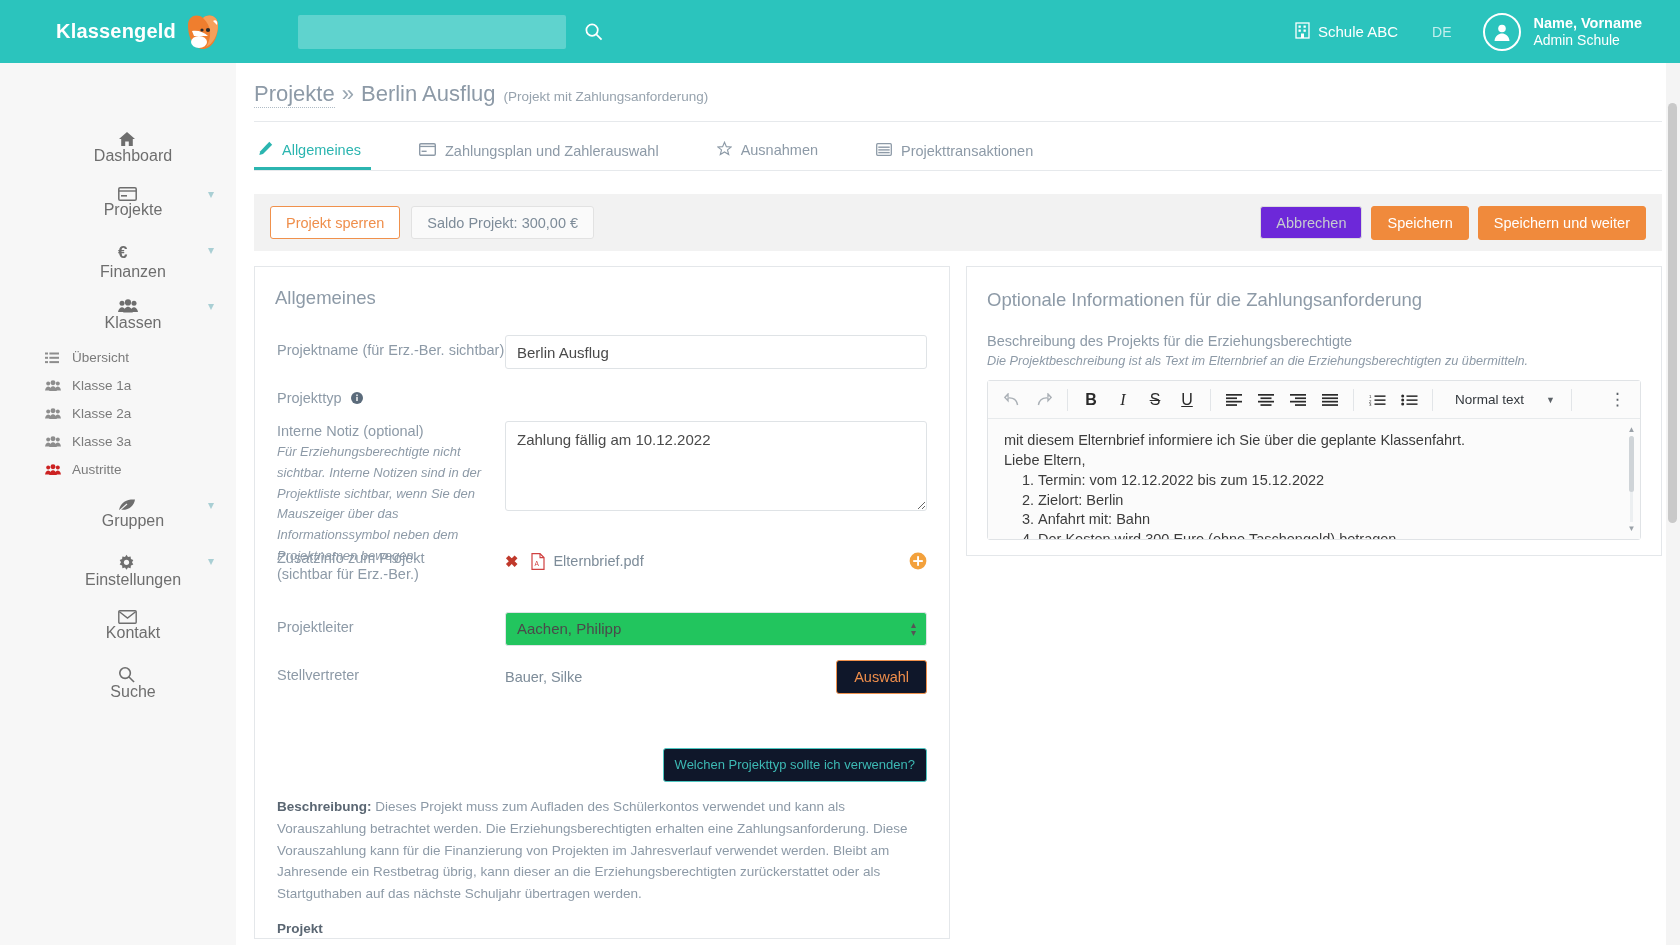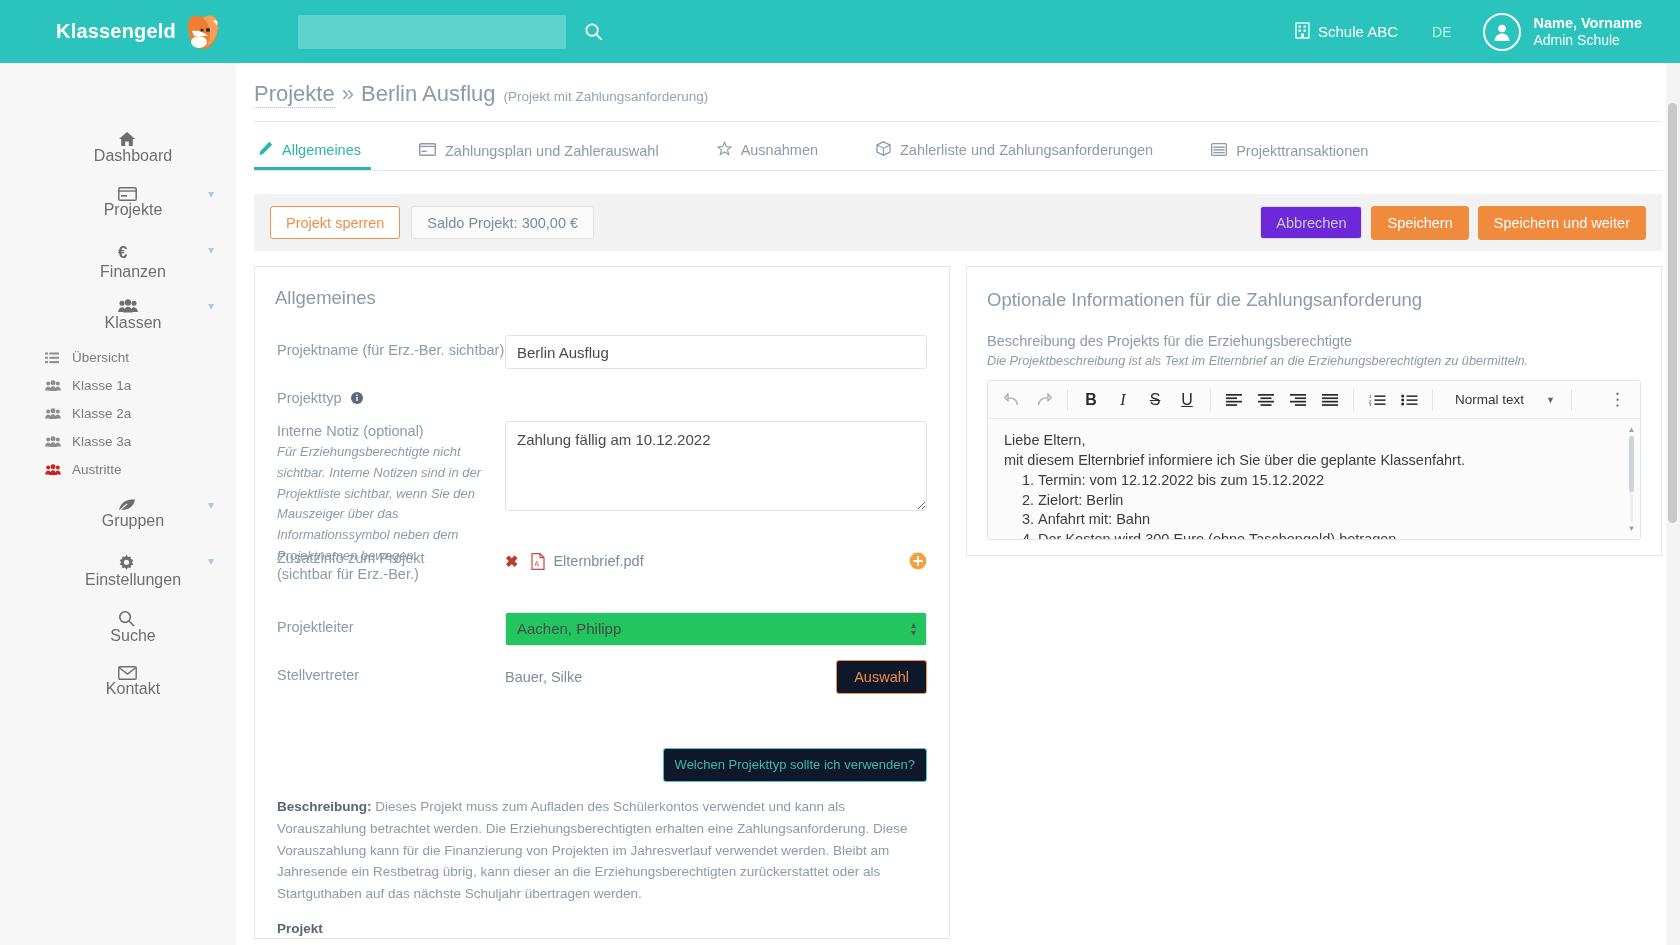--- a/index.html
+++ b/index.html
@@ -372,35 +372,35 @@
         <svg width="17" height="17" viewBox="0 0 17 17">
             <path d="M8.5 0.8 L10 3 L12.6 2.4 L12.9 5 L15.3 6 L14 8.3 L15.3 10.6 L12.9 11.6 L12.6 14.2 L10 13.6 L8.5 15.8 L7 13.6 L4.4 14.2 L4.1 11.6 L1.7 10.6 L3 8.3 L1.7 6 L4.1 5 L4.4 2.4 L7 3 Z" fill="#6e6e6e"></path>
             <circle cx="8.5" cy="8.3" r="2.6" fill="#f7f7f7"></circle>
           </svg>
       </span>
       <span>Einstellungen</span>
       <span class="chev">▾</span>
     </div>
     <div class="nav-item nav-pad">
       <span class="nav-ico">
+        <svg width="19" height="14" viewBox="0 0 19 14">
+            <rect x="0.8" y="0.8" width="17.4" height="12.4" rx="1" fill="none" stroke="#6e6e6e" stroke-width="1.4"></rect>
+            <path d="M1.4 1.8 L9.5 8 L17.6 1.8" fill="none" stroke="#6e6e6e" stroke-width="1.4"></path>
+          </svg>
+      </span>
+      <span>Kontakt</span>
+    </div>
+    <div class="nav-item nav-pad">
+      <span class="nav-ico">
         <svg width="17" height="17" viewBox="0 0 18 18">
             <circle cx="7.5" cy="7.5" r="5.6" fill="none" stroke="#6e6e6e" stroke-width="1.7"></circle>
             <line x1="11.6" y1="11.6" x2="17" y2="17" stroke="#6e6e6e" stroke-width="1.7"></line>
           </svg>
       </span>
       <span>Suche</span>
-    </div>
-    <div class="nav-item nav-pad">
-      <span class="nav-ico">
-        <svg width="19" height="14" viewBox="0 0 19 14">
-            <rect x="0.8" y="0.8" width="17.4" height="12.4" rx="1" fill="none" stroke="#6e6e6e" stroke-width="1.4"></rect>
-            <path d="M1.4 1.8 L9.5 8 L17.6 1.8" fill="none" stroke="#6e6e6e" stroke-width="1.4"></path>
-          </svg>
-      </span>
-      <span>Kontakt</span>
     </div>
   </div>
 
   <div class="main">
 
     <div class="crumb">
       <a class="crumb-link">Projekte</a>
       <span class="crumb-sep">»</span>
       <span class="crumb-title">Berlin Ausflug</span>
       <span class="crumb-sub">(Projekt mit Zahlungsanforderung)</span>
@@ -426,29 +426,20 @@
         </span>
         <span>Zahlungsplan und Zahlerauswahl</span>
       </div>
       <div class="tab">
         <span>
           <svg width="15" height="15" viewBox="0 0 16 15">
               <path d="M8 0.8 L10 5.5 L15.2 5.8 L11.2 9 L12.5 14 L8 11.2 L3.5 14 L4.8 9 L0.8 5.8 L6 5.5 Z" fill="none" stroke="#8d9aa7" stroke-width="1.2"></path>
             </svg>
         </span>
         <span>Ausnahmen</span>
-      </div>
-      <div class="tab">
-        <span>
-          <svg width="15" height="15" viewBox="0 0 15 15">
-              <path d="M7.5 0.8 L14 4 L14 11 L7.5 14.2 L1 11 L1 4 Z" fill="none" stroke="#8d9aa7" stroke-width="1.3"></path>
-              <path d="M1 4 L7.5 7.2 L14 4 M7.5 7.2 L7.5 14.2" fill="none" stroke="#8d9aa7" stroke-width="1.2"></path>
-            </svg>
-        </span>
-        <span>Zahlerliste und Zahlungsanforderungen</span>
       </div>
       <div class="tab">
         <span>
           <svg width="16" height="13" viewBox="0 0 16 13">
               <rect x="0.7" y="0.7" width="14.6" height="11.6" rx="1" fill="none" stroke="#8d9aa7" stroke-width="1.3"></rect>
               <rect x="2.3" y="3.5" width="11.4" height="1.4" fill="#8d9aa7"></rect>
               <rect x="2.3" y="6.2" width="11.4" height="1.4" fill="#8d9aa7"></rect>
               <rect x="2.3" y="8.9" width="11.4" height="1.4" fill="#8d9aa7"></rect>
             </svg>
         </span>
@@ -648,22 +639,22 @@
               </button>
               <div class="esep"></div>
               <div class="edrop">
                 <span>Normal text</span>
                 <span style="font-size:9px;color:#5b6167;">▼</span>
               </div>
               <div class="esep"></div>
               <div class="ekebab">⋮</div>
             </div>
             <div class="ebody">
+              <p>mit diesem Elternbrief informiere ich Sie über die geplante Klassenfahrt.</p>
               <p>Liebe Eltern,</p>
-              <p>mit diesem Elternbrief informiere ich Sie über die geplante Klassenfahrt.</p>
               <ol>
                 <li>Termin: vom 12.12.2022 bis zum 15.12.2022</li>
                 <li>Zielort: Berlin</li>
                 <li>Anfahrt mit: Bahn</li>
                 <li>Der Kosten wird 300 Euro (ohne Taschengeld) betragen.</li>
 
               </ol>
               <div class="escroll">
                 <div class="arr up">▲</div>
                 <div class="track"></div>

